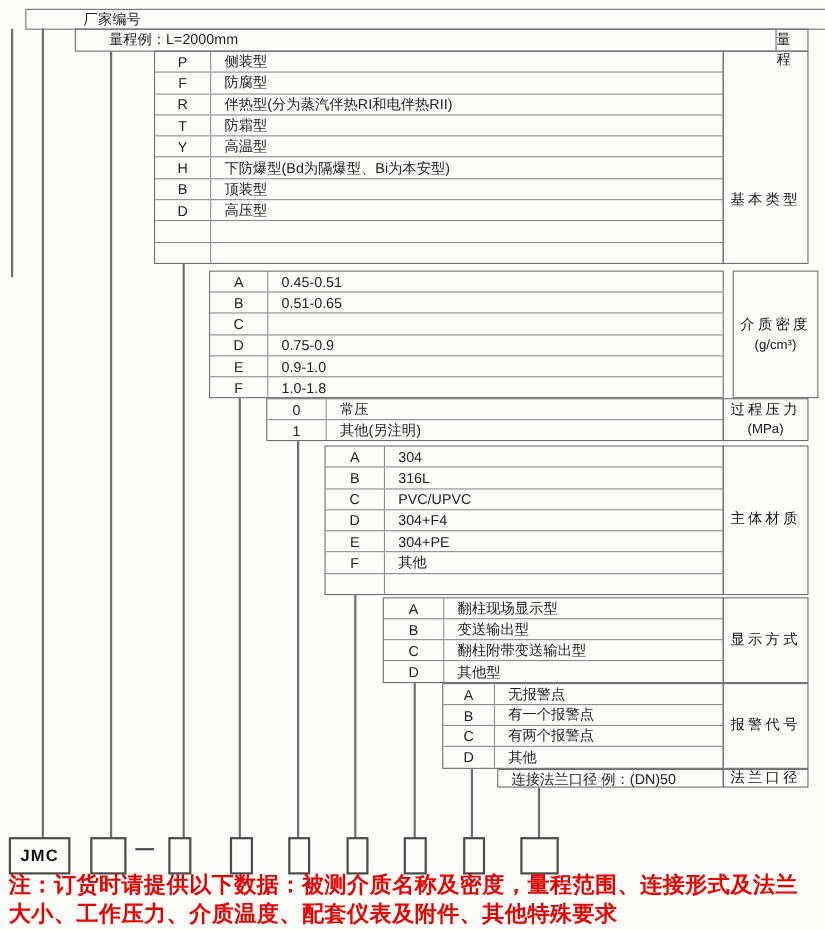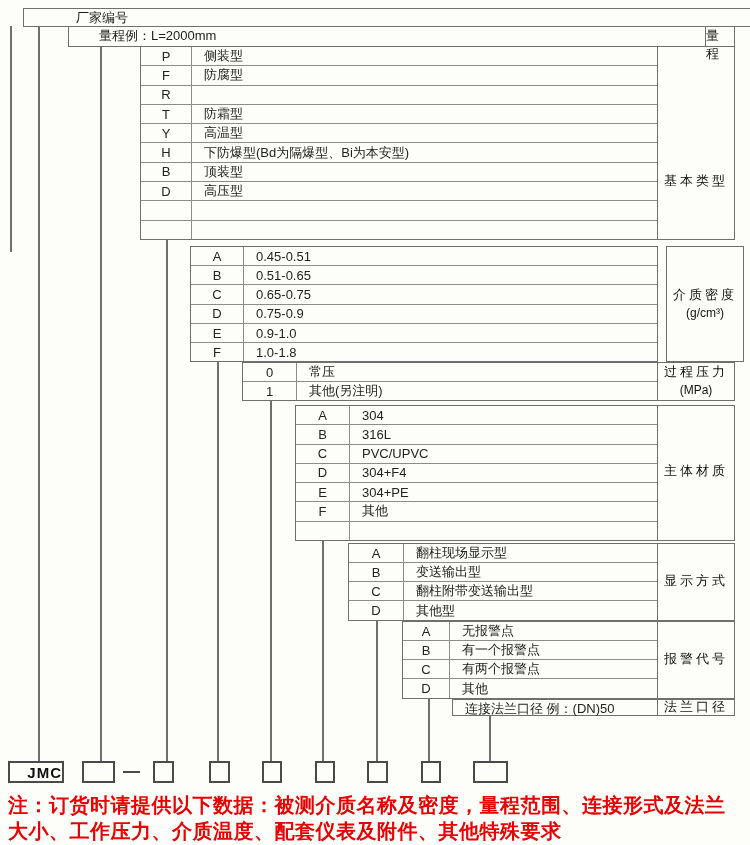--- a/index.html
+++ b/index.html
@@ -16,21 +16,21 @@
   .srow:last-child{border-bottom:none;}
   .code-cell{display:flex;align-items:center;justify-content:center;
     border-right:1px solid var(--line-in);font-size:13px;color:#222;}
   .desc-cell{flex:1;display:flex;align-items:center;padding-left:12px;
     font-size:13px;color:#222;white-space:nowrap;overflow:hidden;}
   .label-cell{border:1px solid var(--line);display:flex;flex-direction:column;
     align-items:center;justify-content:center;font-size:13px;letter-spacing:3px;
     color:#111;text-align:center;line-height:1.45;}
   .label-sub{font-size:12px;letter-spacing:0px;}
   .vline{width:2px;background:var(--line);}
-  .bbox{border:2px solid var(--boxb);height:22px;display:flex;align-items:center;justify-content:flex-end;}
+  .bbox{border:2px solid var(--boxb);height:34px;display:flex;align-items:center;justify-content:center;}
   .model-text{font-size:15px;font-weight:bold;letter-spacing:1px;color:#111;}
   .dash{height:2px;background:var(--boxb);}
   .note{font-size:20px;font-weight:bold;line-height:26px;letter-spacing:0.5px;white-space:nowrap;}
 </style>
 </head>
 <body>
 
 <div id="stage" style="--line: #6f6f6f; --line-in: #8c8c8c; --boxb: #4a4a4a;">
 
   <div class="abs box hrow" id="row1" style="left:7px;top:8px;width:728px;height:19px;">
@@ -47,20 +47,21 @@
         <div class="srow">
           <div class="code-cell" style="width: 50px;">P</div>
           <div class="desc-cell">侧装型</div>
         </div>
         <div class="srow">
           <div class="code-cell" style="width: 50px;">F</div>
           <div class="desc-cell">防腐型</div>
         </div>
         <div class="srow">
           <div class="code-cell" style="width: 50px;">R</div>
+          <div class="desc-cell">伴热型(分为蒸汽伴热RI和电伴热RII)</div>
         </div>
         <div class="srow">
           <div class="code-cell" style="width: 50px;">T</div>
           <div class="desc-cell">防霜型</div>
         </div>
         <div class="srow">
           <div class="code-cell" style="width: 50px;">Y</div>
           <div class="desc-cell">高温型</div>
         </div>
         <div class="srow">
@@ -91,21 +92,20 @@
         <div class="srow">
           <div class="code-cell" style="width: 52px;">A</div>
           <div class="desc-cell">0.45-0.51</div>
         </div>
         <div class="srow">
           <div class="code-cell" style="width: 52px;">B</div>
           <div class="desc-cell">0.51-0.65</div>
         </div>
         <div class="srow">
           <div class="code-cell" style="width: 52px;">C</div>
-          <div class="desc-cell">0.65-0.75</div>
         </div>
         <div class="srow">
           <div class="code-cell" style="width: 52px;">D</div>
           <div class="desc-cell">0.75-0.9</div>
         </div>
         <div class="srow">
           <div class="code-cell" style="width: 52px;">E</div>
           <div class="desc-cell">0.9-1.0</div>
         </div>
         <div class="srow">

